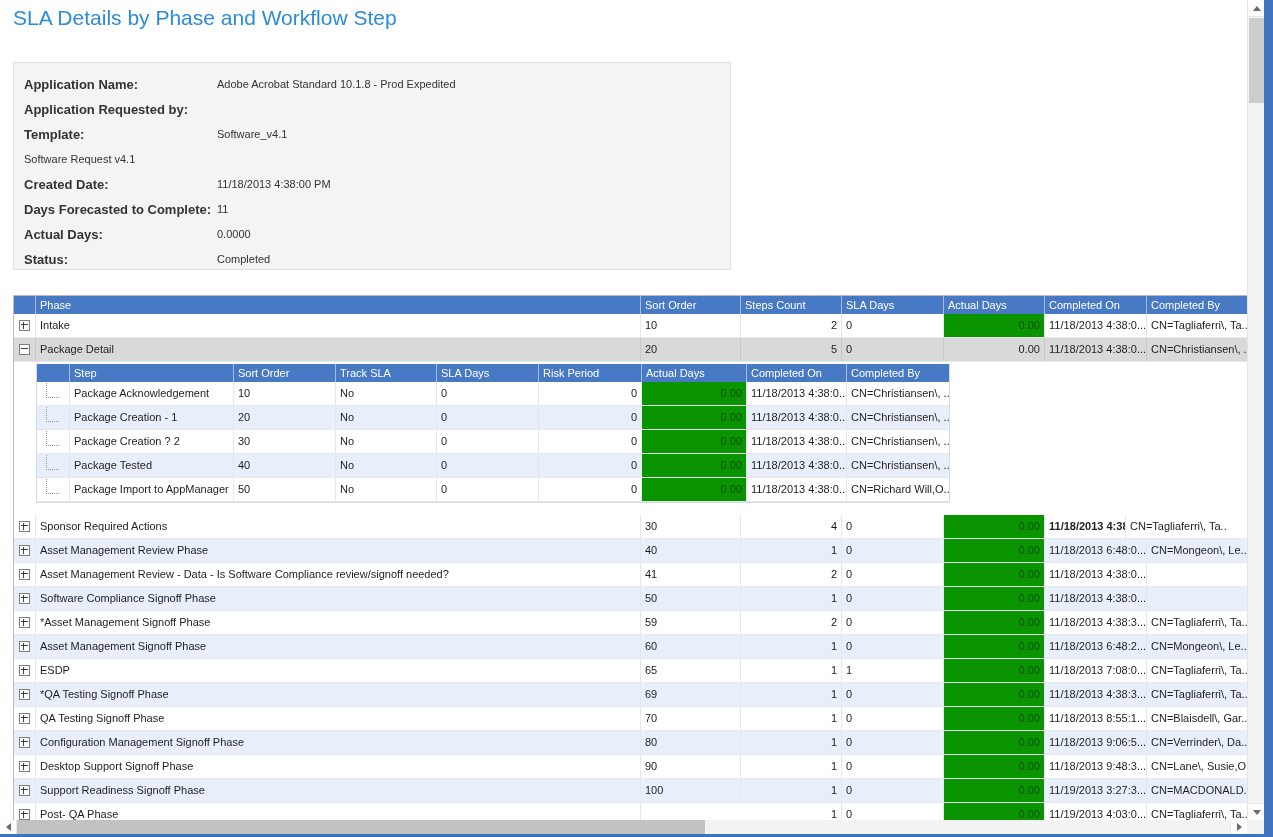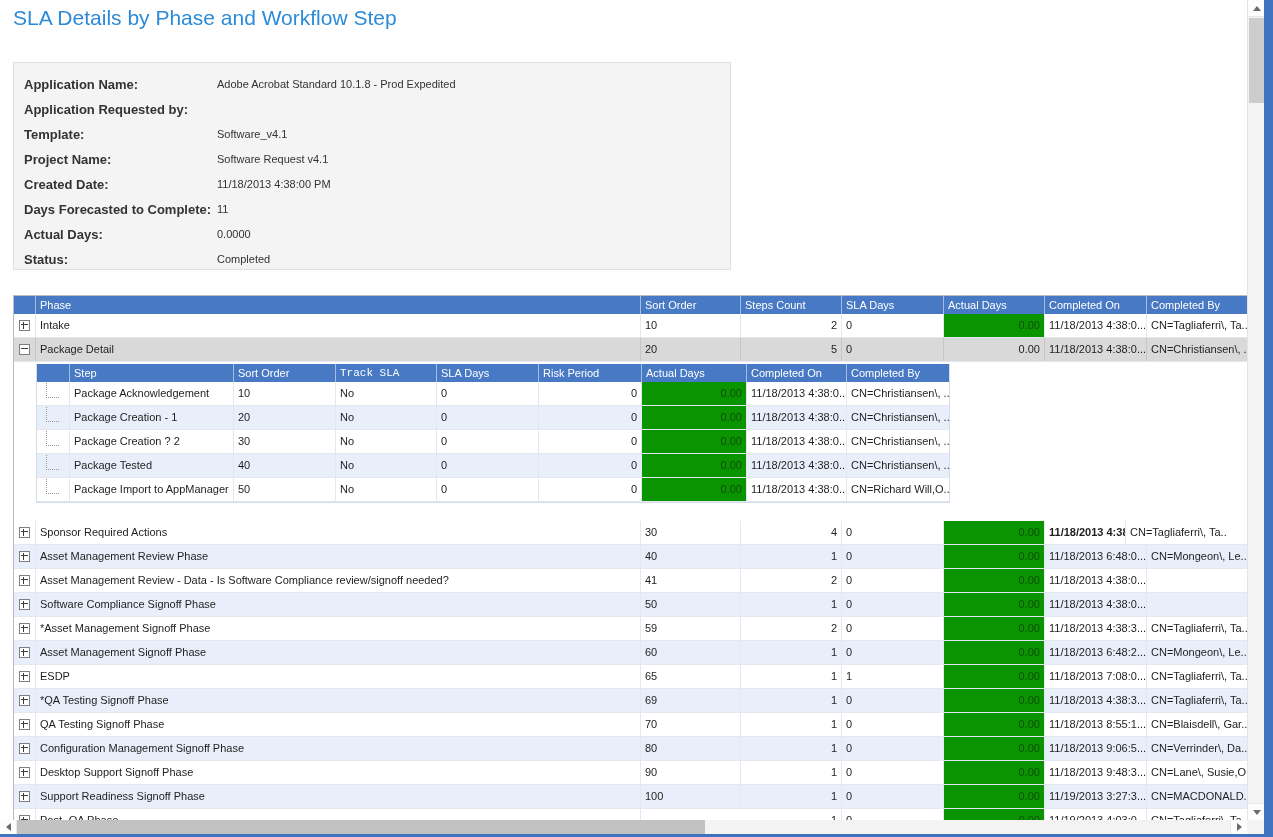--- a/index.html
+++ b/index.html
@@ -33,21 +33,21 @@
   .ec{display:flex;align-items:center;justify-content:center;padding:0;}
   .indent{display:flex;align-items:center;padding:0;}
 
   .ticon{display:block;width:9px;height:9px;border:1px solid #7e7e7e;background:#fff;position:relative;flex:0 0 auto;}
   .ticon::before{content:'';position:absolute;left:1px;right:1px;top:3px;height:1px;background:#3c3c3c;}
   .ticon.plus::after{content:'';position:absolute;top:1px;bottom:1px;left:3px;width:1px;background:#3c3c3c;}
 
   .tree{display:block;width:12px;height:14px;border-left:1px dotted #989898;border-bottom:1px dotted #989898;
     margin:-7px 0 0 9px;flex:0 0 auto;}
 
-  .subwrap{margin:2px 0 18px 22px;width:912px;border:1px solid #d4dce8;border-top:none;box-sizing:content-box;}
+  .subwrap{margin:2px 0 12px 22px;width:912px;border:1px solid #d4dce8;border-top:none;box-sizing:content-box;}
 
   
   .vscroll{position:absolute;left:1247px;top:0;width:17px;height:820px;background:#f3f3f3;border-left:1px solid #e4e4e4;box-sizing:border-box;}
   .sbtn{position:absolute;width:17px;height:17px;background:#fdfdfd;display:flex;align-items:center;justify-content:center;box-sizing:border-box;}
   .sbtn.top{left:0;top:0;border-bottom:1px solid #e8e8e8;}
   .sbtn.bottom{left:0;bottom:0;border-top:1px solid #e8e8e8;}
   .vthumb{position:absolute;left:1px;top:18px;width:15px;height:85px;background:#cdcdcd;}
   .hscroll{position:absolute;left:0;top:820px;width:1247px;height:14px;background:#f3f3f3;}
   .hbtn{position:absolute;width:17px;height:14px;background:#fdfdfd;display:flex;align-items:center;justify-content:center;box-sizing:border-box;}
   .hbtn.left{left:0;top:0;border-right:1px solid #e8e8e8;}
@@ -75,21 +75,20 @@
           <div class="ivalue">Adobe Acrobat Standard 10.1.8 - Prod Expedited</div>
         </div>
         <div class="irow">
           <div class="ilabel">Application Requested by:</div>
         </div>
         <div class="irow">
           <div class="ilabel">Template:</div>
           <div class="ivalue">Software_v4.1</div>
         </div>
         <div class="irow">
-          <div class="ilabel">Project Name:</div>
           <div class="ivalue">Software Request v4.1</div>
         </div>
         <div class="irow">
           <div class="ilabel">Created Date:</div>
           <div class="ivalue">11/18/2013 4:38:00 PM</div>
         </div>
         <div class="irow">
           <div class="ilabel">Days Forecasted to Complete:</div>
           <div class="ivalue">11</div>
         </div>
@@ -137,21 +136,21 @@
         <div class="cell" style="width: 102px;">0</div>
         <div class="cell num" style="width: 101px;">0.00</div>
         <div class="cell" style="width: 102px;">11/18/2013 4:38:0...</div>
         <div class="cell last" style="width: 100px;">CN=Christiansen\, ...</div>
       </div>
       <div class="subwrap">
         <div class="hrow">
           <div class="hcell" style="width: 33px;"></div>
           <div class="hcell" style="width: 164px;">Step</div>
           <div class="hcell" style="width: 102px;">Sort Order</div>
-          <div class="hcell" style="width: 101px; font-family: Liberation Mono, monospace;">Track SLA</div>
+          <div class="hcell" style="width: 101px;">Track SLA</div>
           <div class="hcell" style="width: 102px;">SLA Days</div>
           <div class="hcell" style="width: 103px;">Risk Period</div>
           <div class="hcell" style="width: 105px;">Actual Days</div>
           <div class="hcell" style="width: 100px;">Completed On</div>
           <div class="hcell" style="width: 102px;">Completed By</div>
         </div>
         <div class="brow">
           <div class="cell indent" style="width: 33px;">
             <div class="tree"></div>
           </div>

